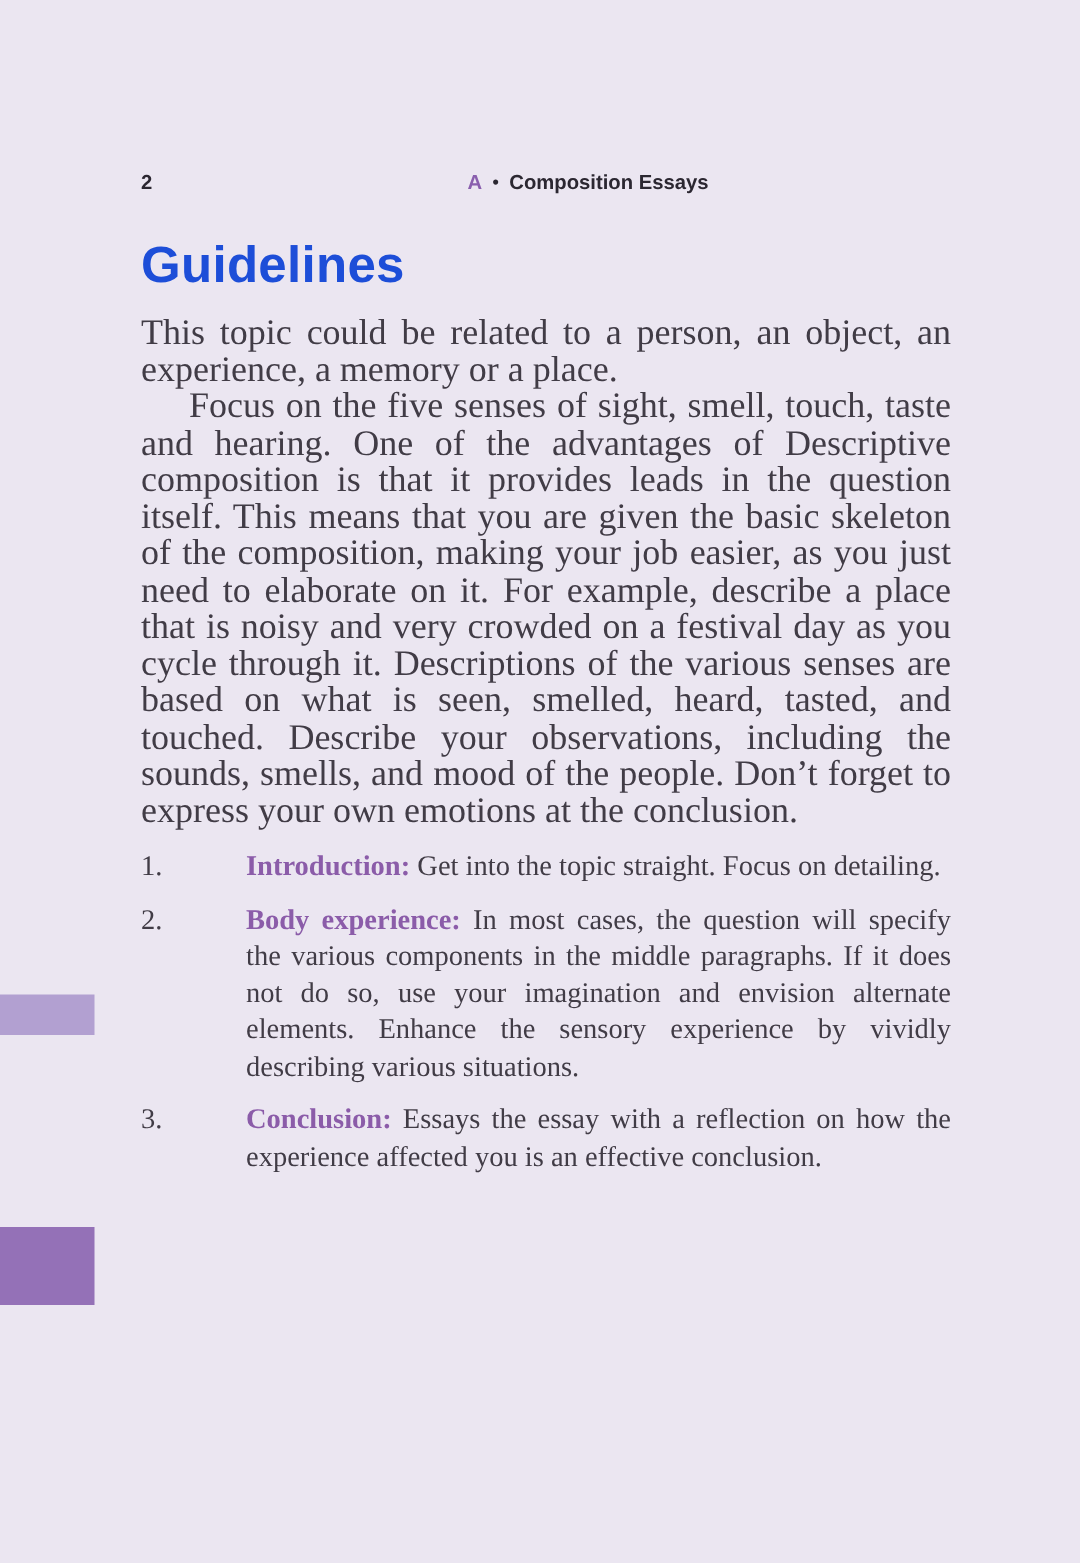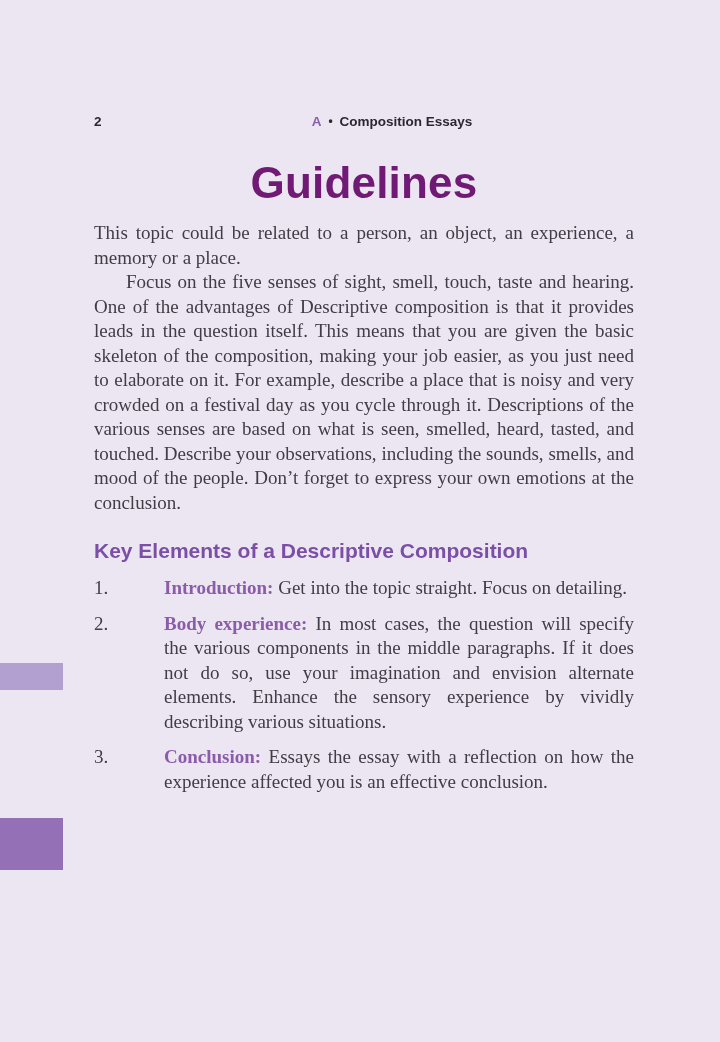--- a/index.html
+++ b/index.html
@@ -64,31 +64,30 @@
     white-space: nowrap;
     display: flex;
     align-items: center;
     gap: 7px;
   }
   .section-letter { color: #8a5fae; }
   .dot-separator { font-size: 12px; transform: translateY(-1px); }
   
   .page-title {
     margin: 24px 0 0 0;
-    text-align: center;
     font-family: "Liberation Sans", sans-serif;
     font-weight: bold;
-    font-size: 44px;
+    font-size: 34px;
     letter-spacing: 0.2px;
-    color: #701a75;
+    color: #1d4ed8;
   }
   
   .body-copy {
     margin-top: 13px;
-    font-size: 19px;
+    font-size: 24px;
     line-height: 24.5px;
     text-align: justify;
   }
   .body-copy p {
     margin: 0;
   }
   .body-copy p.indented {
     text-indent: 32px;
   }
   
@@ -142,21 +141,20 @@
       </span>
     </div>
 
     <h1 class="page-title">Guidelines</h1>
 
     <div class="body-copy">
       <p>This topic could be related to a person, an object, an experience, a memory or a place.</p>
       <p class="indented">Focus on the five senses of sight, smell, touch, taste and hearing. One of the advantages of Descriptive composition is that it provides leads in the question itself. This means that you are given the basic skeleton of the composition, making your job easier, as you just need to elaborate on it. For example, describe a place that is noisy and very crowded on a festival day as you cycle through it. Descriptions of the various senses are based on what is seen, smelled, heard, tasted, and touched. Describe your observations, including the sounds, smells, and mood of the people. Don’t forget to express your own emotions at the conclusion.</p>
     </div>
 
-    <h2 class="section-heading">Key Elements of a Descriptive Composition</h2>
 
     <div class="key-list">
 
       <div class="key-item">
         <span class="item-number">1.</span>
         <span class="item-body"><span class="item-lead">Introduction:</span><span> Get into the topic straight. Focus on detailing.</span></span>
       </div>
 
       <div class="key-item">
         <span class="item-number">2.</span>

